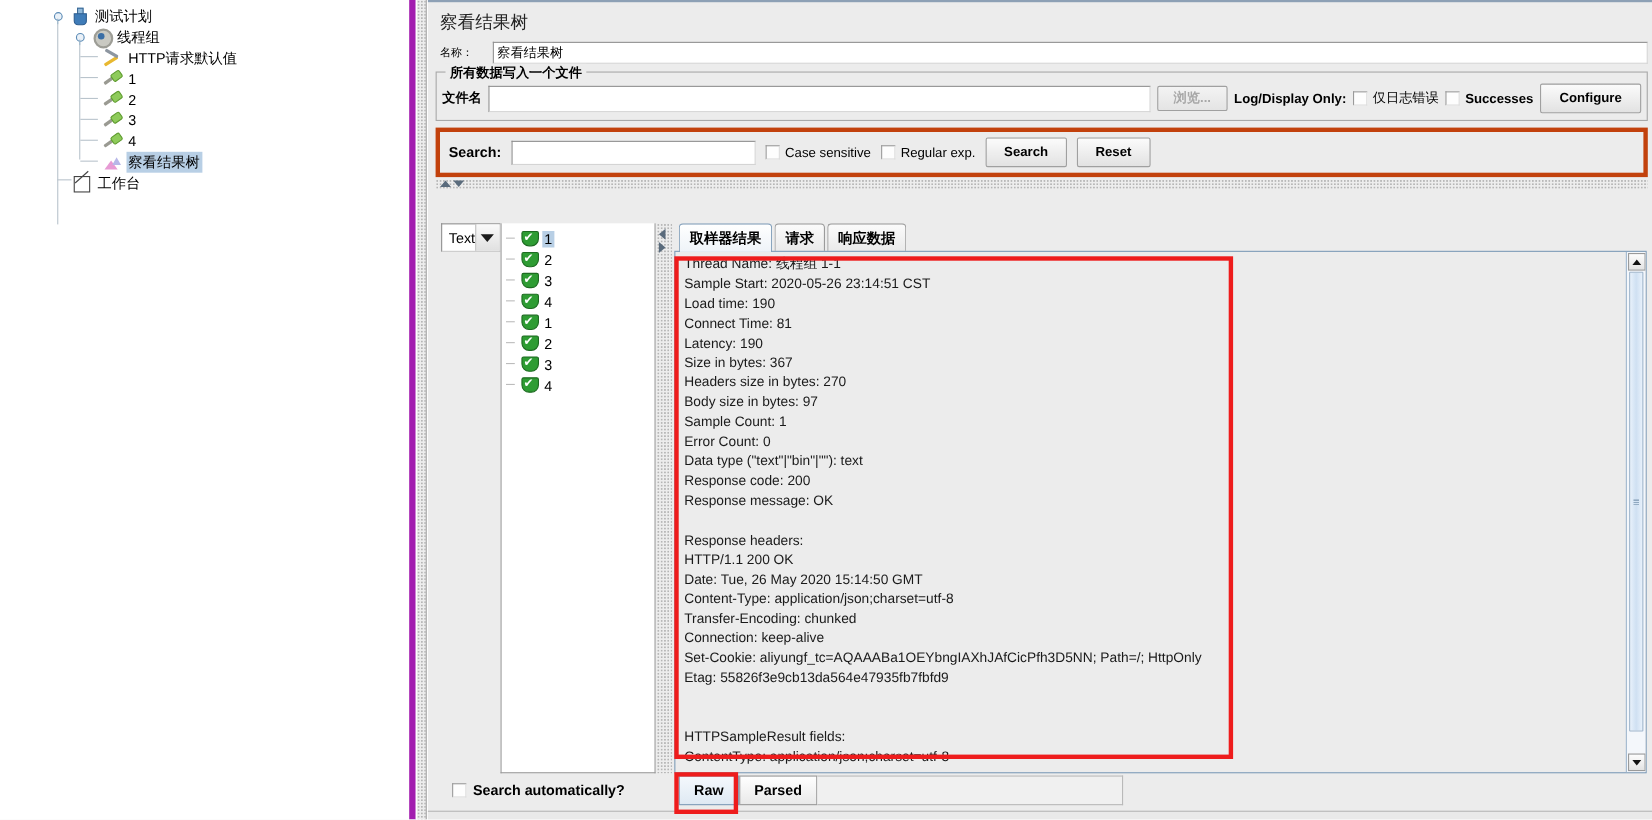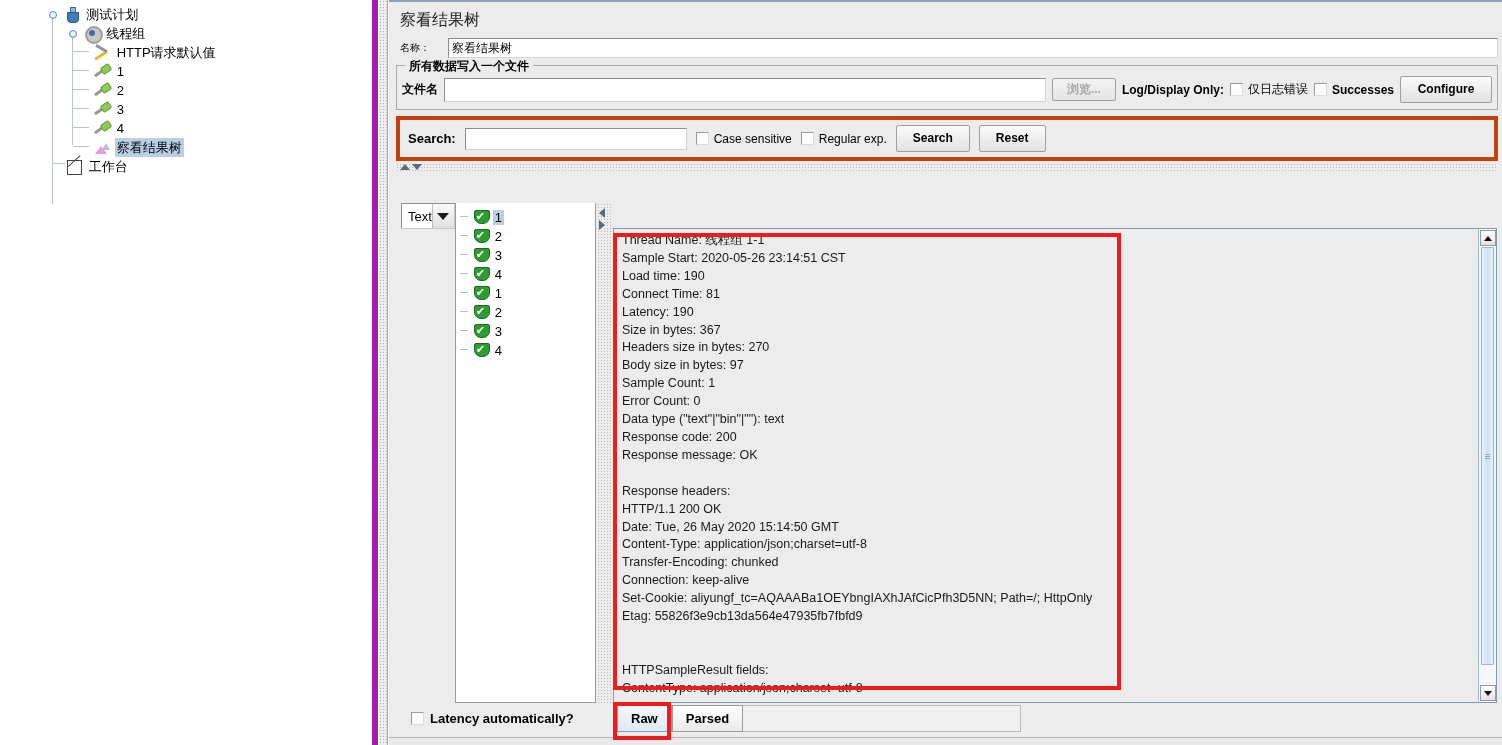--- a/index.html
+++ b/index.html
@@ -424,20 +424,25 @@
             </div>
           </div>
         </div>
 
         <div id="res-vsplit">
           <span class="arrow arr-l"></span>
           <span class="arrow arr-r"></span>
         </div>
 
         <div id="res-detail">
+          <div class="tabstrip">
+            <div class="tab active">取样器结果</div>
+            <div class="tab inactive">请求</div>
+            <div class="tab inactive">响应数据</div>
+          </div>
           <div id="detail-box">
             <div id="detail-text">Thread Name: 线程组 1-1
 Sample Start: 2020-05-26 23:14:51 CST
 Load time: 190
 Connect Time: 81
 Latency: 190
 Size in bytes: 367
 Headers size in bytes: 270
 Body size in bytes: 97
 Sample Count: 1
@@ -467,21 +472,21 @@
                   <i class="dn"></i>
                 </div>
             </div>
           </div>
         </div>
       </div>
 
       <div id="bottom-bar">
         <label class="scroll-chk">
           <span class="chk"></span>
-          <span>Latency automatically?</span>
+          <span>Search automatically?</span>
         </label>
         <div class="toggle-group">
           <button class="tglbtn sel">Raw</button>
           <button class="tglbtn">Parsed</button>
           <div class="tgl-rest" style="width:278px;"></div>
         </div>
       </div>
 
     </div>
   </div>

